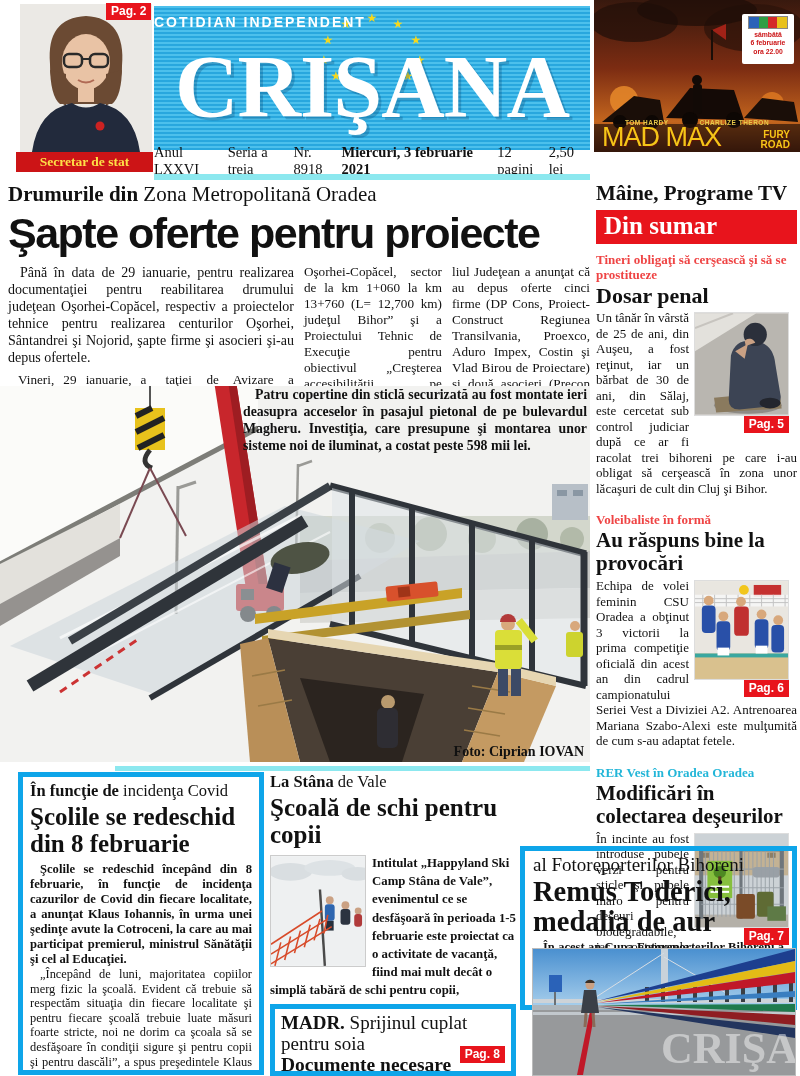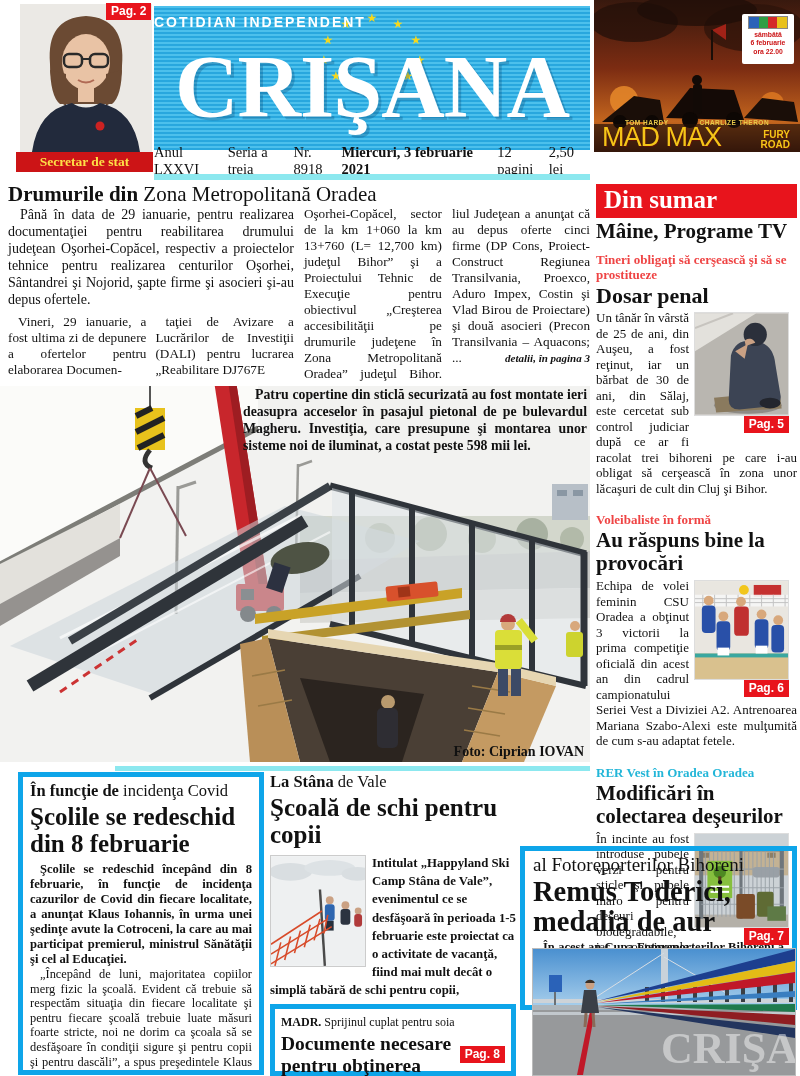--- a/index.html
+++ b/index.html
@@ -86,21 +86,21 @@
   #schools .lead{font-weight:bold;font-size:12.6px;line-height:15px;text-align:justify;text-indent:10px}
   #schools p.bp{font-size:12.4px;line-height:14.6px;text-align:justify;text-indent:10px}
   #ski{left:270px;top:772px;width:246px;height:226px;overflow:hidden}
   #ski .kick{font-size:16.5px}
   #ski .kick .kb{font-weight:bold}
   #ski h2{font-size:25px;line-height:27px;margin:2px 0 5px}
   #ski .fig{float:left;width:96px;margin:2px 6px 2px 0}
   #ski .fig svg{display:block;border:1px solid #ccc}
   #ski .bod{font-weight:bold;font-size:12.8px;line-height:15.2px;text-align:justify;text-indent:10px}
   #madr{left:270px;top:1004px;width:246px;height:72px;padding:3px 6px;position:relative}
-  #madr .l1{font-size:12px;line-height:21px}
+  #madr .l1{font-size:19px;line-height:21px}
   #madr .l1 .kb{font-weight:bold}
   #madr .l2{font-weight:bold;font-size:19.5px;line-height:22px;width:200px}
   #madr .badge{position:absolute;right:6px;bottom:8px}
   #contest{left:520px;top:774px;width:277px;height:164px;padding:3px 8px;position:relative;overflow:hidden}
   #contest .k1{font-weight:bold;font-size:19.5px;line-height:23px}
   #contest .k2{font-size:19px;line-height:22px}
   #contest h2{font-size:28.5px;line-height:30px;margin:1px 0 3px}
   #contest .bod{font-weight:bold;font-size:12.5px;line-height:14.6px;text-align:justify;text-indent:10px}
   #contest .badge{position:absolute;right:6px;bottom:4px}
   #contest-photo{left:532px;top:948px;width:264px;height:128px;border:1px solid #bbb;overflow:hidden}
@@ -197,20 +197,21 @@
     <div class="t">sâmbătă</div>
     <div class="t">6 februarie</div>
     <div class="t">ora 22.00</div>
   </div>
 </div>
 
 <div class="abs" id="lead-article">
   <div class="kicker">
     <span class="kb">Drumurile din</span><span> Zona Metropolitană Oradea</span>
   </div>
+  <h1>Şapte oferte pentru proiecte</h1>
   <div class="cols">
     <div class="half">
       <div class="lead">Până în data de 29 ianuarie, pentru realizarea documentaţiei pentru reabilitarea drumului judeţean Oşorhei-Copăcel, respectiv a proiectelor tehnice pentru realizarea centurilor Oşorhei, Sântandrei şi Nojorid, şapte firme şi asocieri şi-au depus ofertele.</div>
       <div class="mini">
         <div>Vineri, 29 ianuarie, a fost ultima zi de depunere a ofertelor pentru elaborarea Documen-</div>
         <div>taţiei de Avizare a Lucrărilor de Investiţii (DALI) pentru lucrarea „Reabilitare DJ767E</div>
       </div>
     </div>
     <div class="c3">Oşorhei-Copăcel, sector de la km 1+060 la km 13+760 (L= 12,700 km) judeţul Bihor” şi a Proiectului Tehnic de Execuţie pentru obiectivul „Creşterea accesibilităţii pe drumurile judeţene în Zona Metropolitană Oradea” judeţul Bihor. Consi-</div>
     <div class="c4">
@@ -305,22 +306,22 @@
     <rect x="386" y="198" width="52" height="15" rx="2" fill="#d8512c" transform="rotate(-6 412 205)"></rect>
     <rect x="398" y="200" width="12" height="10" fill="#a03418" transform="rotate(-6 412 205)"></rect>
     <line x1="60" y1="306" x2="140" y2="252" stroke="#cc3333" stroke-width="3" stroke-dasharray="8 6"></line>
   </svg>
   <div id="photo-caption">Patru copertine din sticlă securizată au fost montate ieri deasupra acceselor în pasajul pietonal de pe bulevardul Magheru. Investiţia, care presupune şi montarea unor sisteme noi de iluminat, a costat peste 598 mii lei.</div>
   <div id="photo-credit">Foto: Ciprian IOVAN</div>
 </div>
 <div class="abs" id="cyan-bottom"></div>
 
 <div class="abs" id="sidebar">
+  <div id="tv-heading">Mâine, Programe TV</div>
   <div id="summary-title">Din sumar</div>
-  <div id="tv-heading">Mâine, Programe TV</div>
 
   <div class="sb-item">
     <div class="kick">Tineri obligaţi să cerşească şi să se prostitueze</div>
     <h3>Dosar penal</h3>
     <div class="bod">
       <span class="sb-fig">
         <svg width="95" height="104" viewBox="0 0 88 96">
           <rect width="88" height="96" fill="#b9b6b0"></rect>
           <polygon points="0,0 58,0 0,36" fill="#e3e1dc"></polygon>
           <line x1="0" y1="14" x2="36" y2="0" stroke="#c7c4bf" stroke-width="2"></line>

